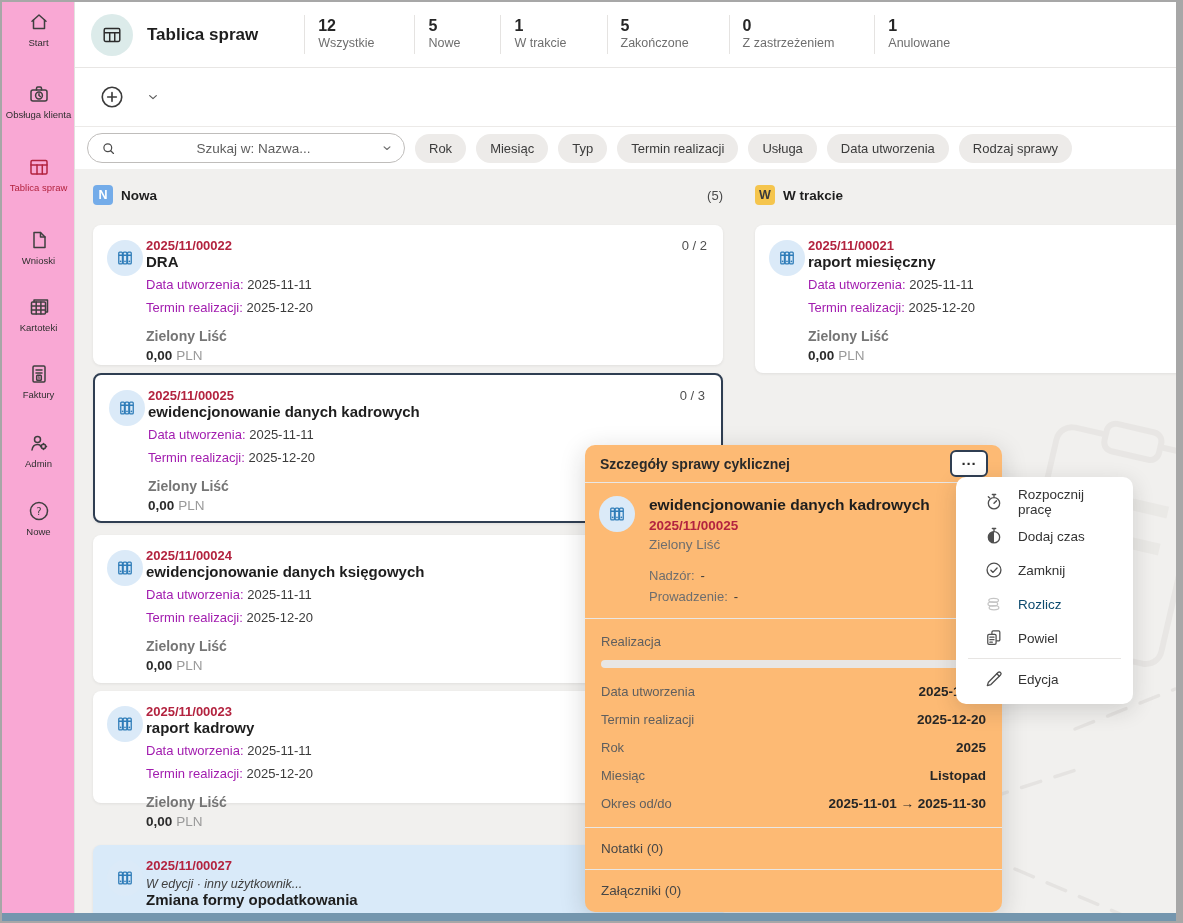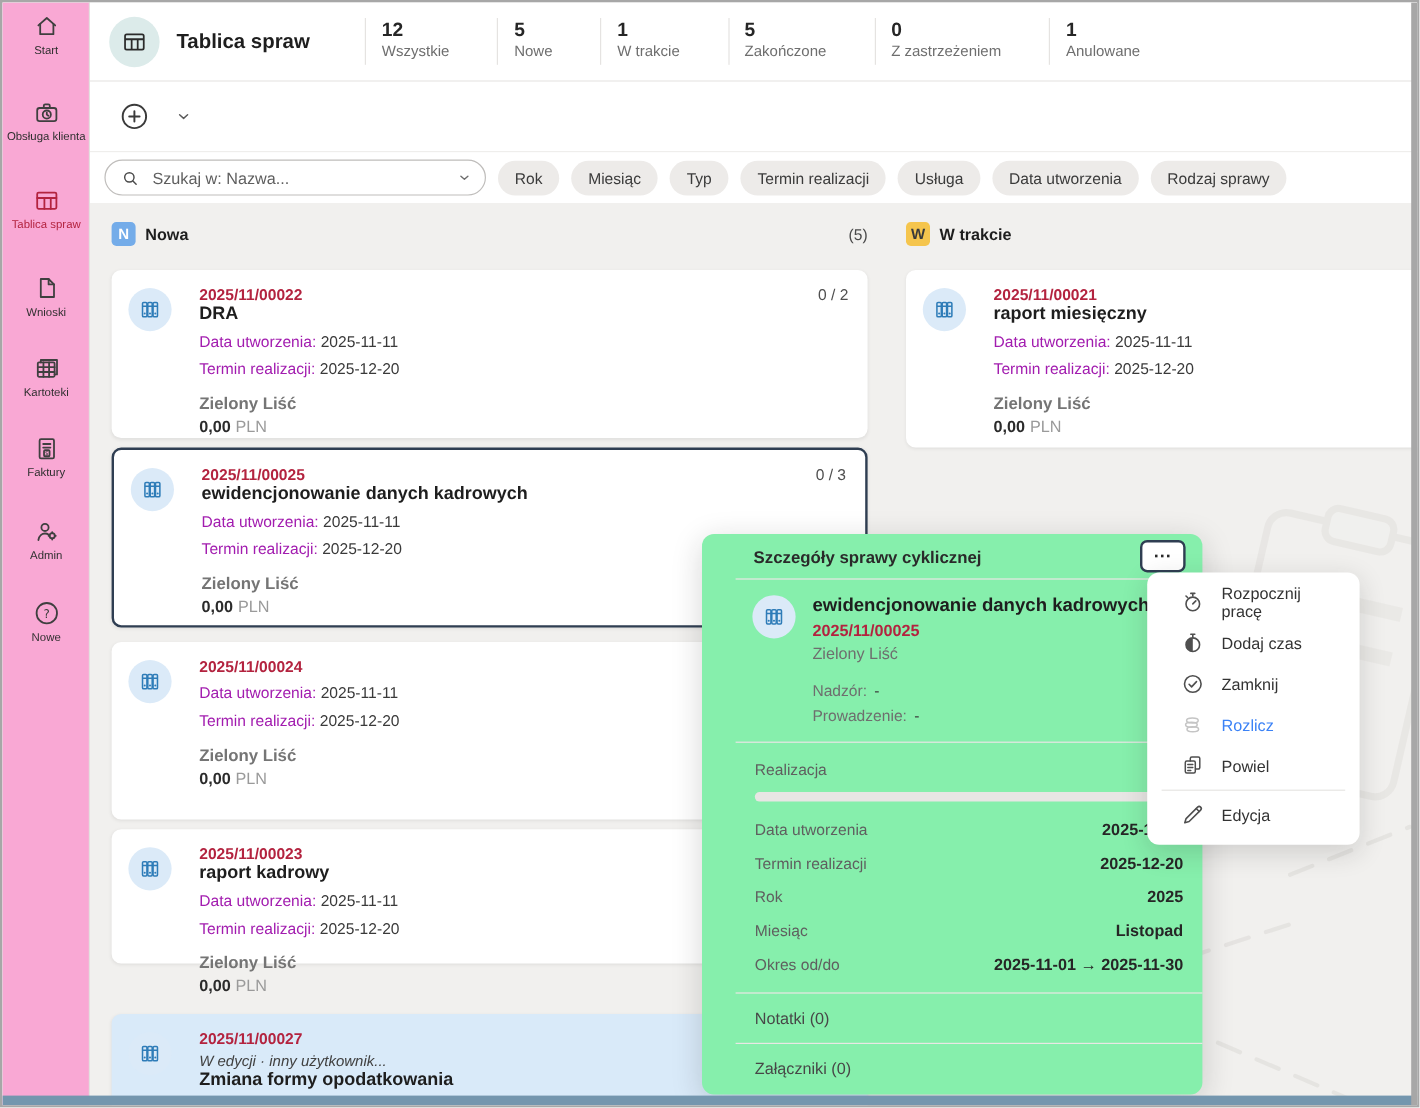--- a/index.html
+++ b/index.html
@@ -26,57 +26,57 @@
   .stat-value { font-size:16px; font-weight:bold; color:#262626; line-height:18px; }
   .stat-label { font-size:12.5px; color:#6E6E6E; line-height:17px; }
 
   
   .row-toolbar { position:absolute; left:73px; top:66px; right:0; height:59px; background:#fff; border-bottom:1px solid #ECEAE8; display:flex; align-items:center; padding-left:24px; gap:20px; z-index:4; }
   .btn-plus { width:26px; height:26px; color:#3B3B3B; cursor:pointer; background:none; border:none; }
   .chev { width:16px; height:16px; color:#5A5A5A; cursor:pointer; }
   .row-filter { position:absolute; left:73px; top:125px; right:0; height:42px; background:#fff; display:flex; align-items:center; padding-left:12px; gap:10px; z-index:4; }
   .search-pill { width:318px; height:30px; border:1px solid #BFBDBB; border-radius:16px; display:flex; align-items:center; padding:0 10px 0 12px; background:#fff; }
   .search-pill .sicon { width:17px; height:17px; color:#4A4A4A; flex:none; }
-  .search-pill input { flex:1; border:none; outline:none; font-size:13.5px; color:#a16207; margin-left:10px; font-family:inherit; background:transparent; }
+  .search-pill input { flex:1; border:none; outline:none; font-size:13.5px; color:#a16207; margin-left:10px; font-family:inherit; background:transparent;text-align:center; }
   .search-pill input::placeholder { color:#5E5E5E; opacity:1; }
   .search-pill .chev { width:14px; height:14px; color:#6E6E6E; }
   .chip { background:#EDEBE9; border-radius:15px; padding:7px 14px; font-size:13px; color:#3B3B3B; cursor:pointer; white-space:nowrap; }
 
   
   .board { position:absolute; left:73px; top:167px; right:0; bottom:0; background:#F1F0EE; overflow:hidden; z-index:1; }
   .watermark { position:absolute; inset:0; pointer-events:none; opacity:.6; z-index:0; }
   .col-header { position:absolute; width:630px; display:flex; align-items:center; }
   .badge { width:20px; height:20px; border-radius:4px; font-size:12.5px; font-weight:bold; display:flex; align-items:center; justify-content:center; margin-right:8px; }
   .badge-n { background:#74ACE9; color:#fff; }
   .badge-w { background:#F5C54D; color:#3A3A3A; }
   .col-title { font-size:13.5px; font-weight:bold; color:#1E1E1E; }
   .col-count { margin-left:auto; font-size:13px; color:#4A4A4A; }
 
   .card { position:absolute; width:630px; background:#fff; border-radius:8px; box-shadow:0 1px 3px rgba(40,40,40,.08); cursor:pointer; z-index:1; }
   .card.selected { border:2px solid #2F3E52; }
   .card.editing { background:#D9EAF9; }
-  .card-inner { display:flex; gap:23px; padding:13px 16px 12px 14px; }
+  .card-inner { display:flex; gap:3px; padding:13px 16px 12px 14px; }
   .card-icon-circle { flex:none; width:36px; height:36px; border-radius:50%; background:#DBEAF8; display:flex; align-items:center; justify-content:center; margin-top:2px; }
   .card-body { flex:1; min-width:0; }
   .num-row { display:flex; align-items:flex-start; }
   .card-number { font-size:13px; font-weight:bold; color:#B3233F; }
   .card-counter { margin-left:auto; font-size:13px; color:#4F4F4F; }
   .card-title { font-size:15px; font-weight:bold; color:#1E1E1E; margin-top:0; }
   .status-note { font-size:12.5px; font-style:italic; color:#404040; margin-top:4px; }
   .meta { font-size:13px; margin-top:6px; line-height:17px; }
   .meta:first-of-type { margin-top:9px; }
   .meta-label { color:#a21caf;margin-top:48px; }
   .meta-value { color:#3A3A3A; font-weight:500; }
   .client { font-size:14px; font-weight:bold; color:#757575; margin-top:12px; }
   .amount-row { margin-top:4px; font-size:13.5px; }
   .amount { font-weight:bold; color:#2B2B2B; }
   .currency { color:#9A9A9A; margin-left:4px; }
 
   
-  .popup { position:absolute; left:583px; top:443px; width:417px; height:467px; background:#86efac; border-radius:10px; box-shadow:0 6px 26px rgba(30,30,30,.18); z-index:20;padding-left:28px; }
+  .popup { position:absolute; left:583px; top:443px; width:417px; height:467px; background:#fdba74; border-radius:10px; box-shadow:0 6px 26px rgba(30,30,30,.18); z-index:20; }
   .popup-header { height:38px; display:flex; align-items:center; padding:0 14px 0 15px; border-bottom:1px solid #E9E7E5; }
   .popup-title { font-size:14px; font-weight:bold; color:#2A2A2A; }
   .more-btn { margin-left:auto; width:38px; height:27px; border:2px solid #2F3E52; border-radius:6px; background:#fff; font-size:15px; font-weight:bold; color:#2A2A2A; line-height:10px; cursor:pointer; font-family:inherit; }
   .case-head { display:flex; gap:14px; padding:13px 16px 0 14px; }
   .case-icon-circle { flex:none; width:36px; height:36px; border-radius:50%; background:#DBEAF8; display:flex; align-items:center; justify-content:center; }
   .case-title { font-size:15.5px; font-weight:bold; color:#1E1E1E; }
   .case-number { font-size:13.5px; font-weight:bold; color:#B3233F; margin-top:4px; }
   .case-client { font-size:13.5px; color:#6E6E6E; margin-top:4px; }
   .kv-block { padding:10px 16px 14px 64px; border-bottom:1px solid #E9E7E5; }
   .kv { font-size:13px; margin-top:6px; }
@@ -89,21 +89,21 @@
   .detail-row { display:flex; align-items:center; height:28px; }
   .detail-label { font-size:13px; color:#5F5F5F; }
   .detail-value { margin-left:auto; font-size:13.5px; font-weight:bold; color:#262626; }
   .acc-row { padding:13px 16px; font-size:13.5px; color:#474747; cursor:pointer; }
   .acc-row + .acc-row { border-top:1px solid #E9E7E5; }
 
   
   .menu { position:absolute; left:954px; top:475px; width:177px; background:#fff; border-radius:10px; box-shadow:0 6px 22px rgba(30,30,30,.16); padding:8px 12px; z-index:30; }
   .menu-item { height:34px; display:flex; align-items:center; gap:14px; padding:0 16px; font-size:13.5px; color:#333; cursor:pointer; }
   .menu-item .menu-icon { width:20px; height:20px; color:#4F4F4F; flex:none; }
-  .menu-item.disabled { color:#3b82f6; cursor:default; }
+  .menu-item.disabled { color:#0c4a6e; cursor:default; }
   .menu-item.disabled .menu-icon { color:#C5C5C5; }
   .menu-divider { height:1px; background:#E7E5E3; margin:3px 0; }
 </style>
 </head>
 <body>
 
 <div id="app">
 
   <nav class="sidebar">
     <div class="sb-item" style="top:8px">
@@ -361,20 +361,21 @@
                 <circle cx="7.2" cy="15.6" r=".95"></circle>
                 <circle cx="12" cy="15.6" r=".95"></circle>
                 <circle cx="16.8" cy="15.6" r=".95"></circle>
               </g>
             </svg>
         </div>
         <div class="card-body">
           <div class="num-row">
             <span class="card-number">2025/11/00024</span>
           </div>
+          <div class="card-title">ewidencjonowanie danych księgowych</div>
           <div class="meta"><span class="meta-label">Data utworzenia:</span> <span class="meta-value">2025-11-11</span></div>
           <div class="meta"><span class="meta-label">Termin realizacji:</span> <span class="meta-value">2025-12-20</span></div>
           <div class="client">Zielony Liść</div>
           <div class="amount-row"><span class="amount">0,00</span><span class="currency">PLN</span></div>
         </div>
       </div>
     </div>
 
     <div class="card" style="left:18px; top:522px; height:112px;">
       <div class="card-inner">

